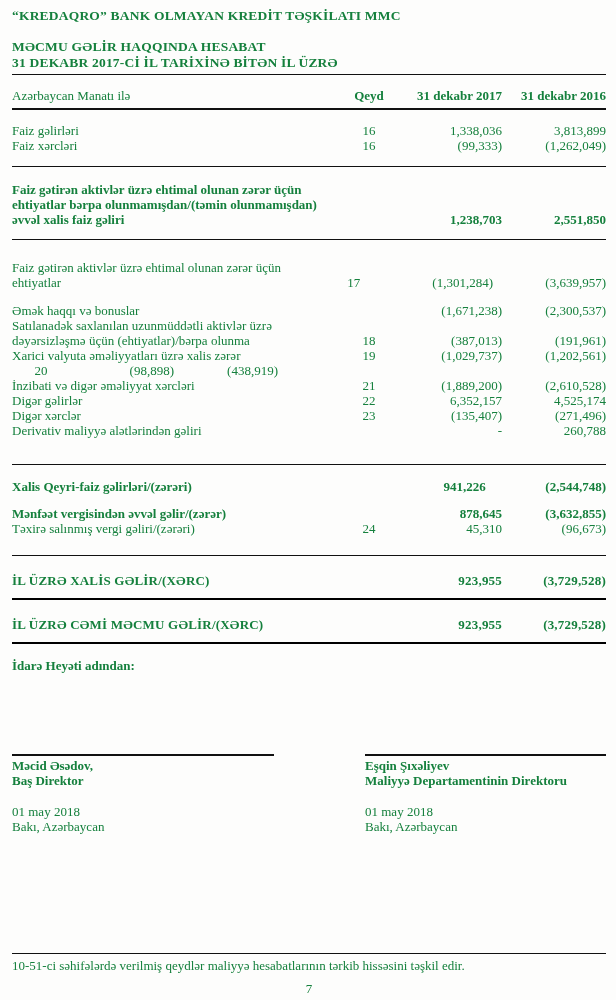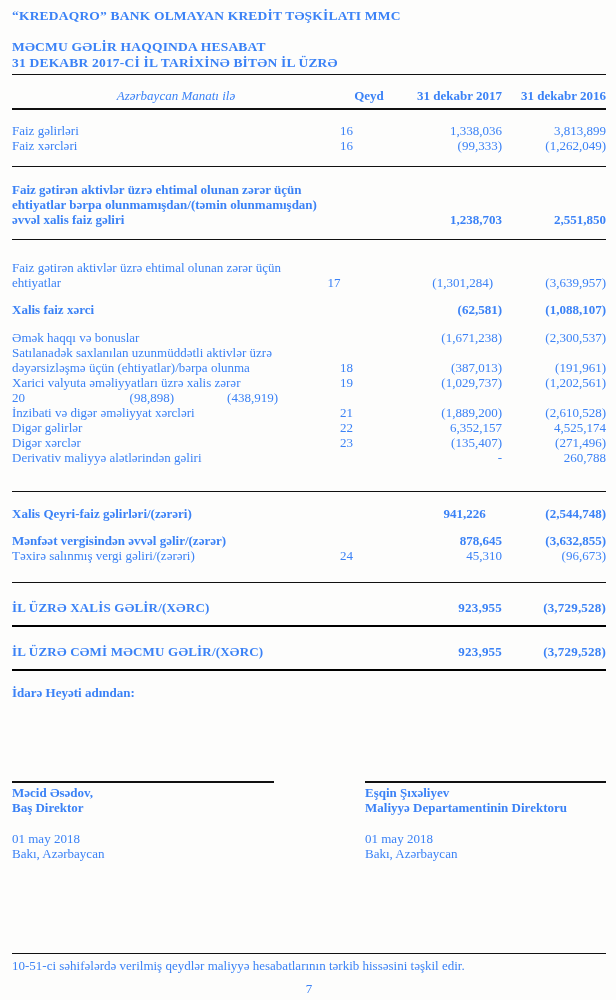--- a/index.html
+++ b/index.html
@@ -1,41 +1,41 @@
 <!DOCTYPE html>
 <html><head>
 <meta charset="utf-8">
 <style>
   html,body{margin:0;padding:0;background:#e8e8e8;}
   .page{
     position:relative;
     width:616px;height:1000px;
     margin:0 auto;
     background:#fdfdfc;
-    color:#3b82f6;
+    color:#15803d;
     font-family:"Liberation Serif","DejaVu Serif",serif;
     font-size:13px;line-height:15px;
     box-sizing:border-box;
     padding:8px 10px 0 12px;
     overflow:hidden;
   }
   .company{font-weight:bold;font-size:13.5px;letter-spacing:.2px;}
   .doc-title{font-weight:bold;font-size:13.5px;line-height:15.5px;margin-top:16px;letter-spacing:.2px;}
   .rule{border-top:1.5px solid #111;height:0;}
   .rule.thick{border-top:2.6px solid #000;}
   .title-rule{margin-top:4px;}
   
   .thead{display:flex;align-items:flex-end;margin-top:13px;padding-bottom:5px;border-bottom:2px solid #111;}
-  .thead .cur{width:328px;font-style:italic;text-align:center;}
+  .thead .cur{width:328px;}
   .thead .note{width:58px;text-align:center;font-weight:bold;}
   .thead .v17{width:104px;text-align:right;font-weight:bold;}
   .thead .v16{width:104px;text-align:right;font-weight:bold;}
   .row{display:flex;align-items:flex-end;}
   .row .label{width:328px;}
-  .row .note{width:58px;}
+  .row .note{width:58px;text-align:center;}
   .row .v17{width:104px;text-align:right;}
   .row .v16{width:104px;text-align:right;}
   .row.bold{font-weight:bold;}
   .caps{letter-spacing:.2px;}
   
   .mt12{margin-top:12px;} .mt13{margin-top:13px;} .mt14{margin-top:14px;gap:34px;}
   .mt15{margin-top:15px;} .mt17{margin-top:17px;} .mt19{margin-top:19px;}
   .mt20{margin-top:20px;gap:19px;} .mt26{margin-top:26px;} .mt10{margin-top:10px;}
   
   .board-heading{font-weight:bold;margin-top:14px;}
@@ -94,26 +94,20 @@
 
   <div class="rule mt12"></div>
 
   <div class="row mt20">
     <div class="label">Faiz gətirən aktivlər üzrə ehtimal olunan zərər üçün ehtiyatlar</div>
     <div class="note">17</div>
     <div class="v17">(1,301,284)</div>
     <div class="v16">(3,639,957)</div>
   </div>
 
-  <div class="row bold mt12">
-    <div class="label">Xalis faiz xərci</div>
-    <div class="note"></div>
-    <div class="v17">(62,581)</div>
-    <div class="v16">(1,088,107)</div>
-  </div>
 
   <div class="row mt13">
     <div class="label">Əmək haqqı və bonuslar</div>
     <div class="note"></div>
     <div class="v17">(1,671,238)</div>
     <div class="v16">(2,300,537)</div>
   </div>
   <div class="row">
     <div class="label">Satılanadək saxlanılan uzunmüddətli aktivlər üzrə dəyərsizləşmə üçün (ehtiyatlar)/bərpa olunma</div>
     <div class="note">18</div>

